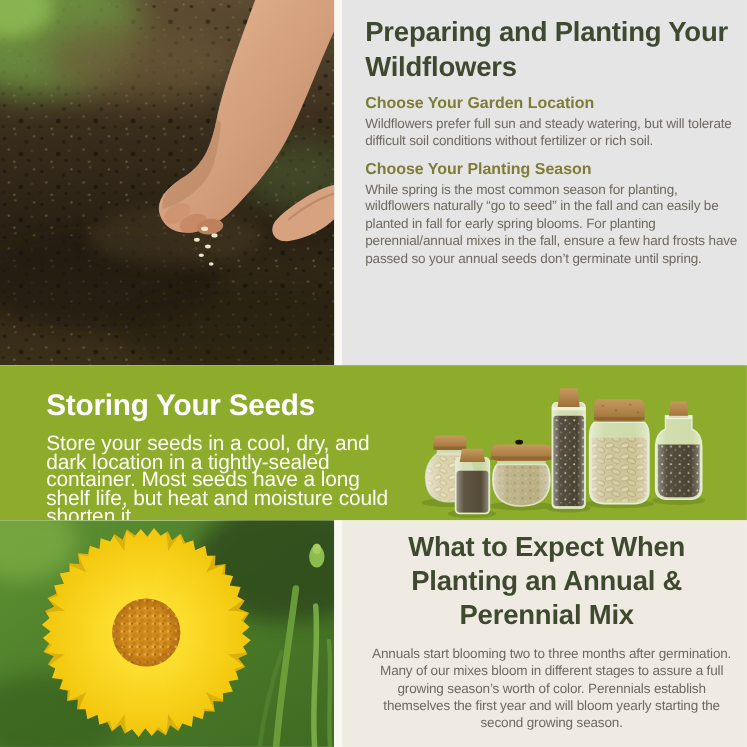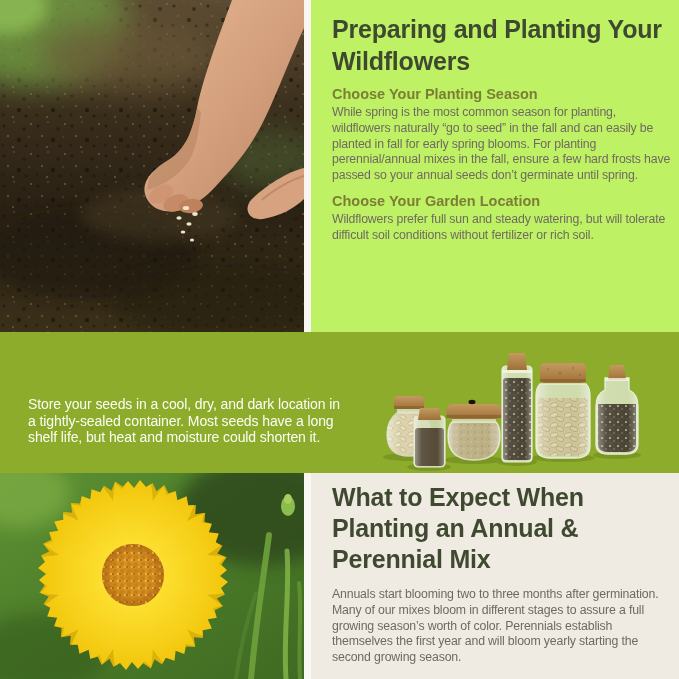--- a/index.html
+++ b/index.html
@@ -4,51 +4,51 @@
 <style>
   html,body{margin:0;padding:0;background:#fff;}
   .canvas{
     position:relative;width:679px;height:679px;overflow:hidden;background:#fff;
     font-family:"Liberation Sans","DejaVu Sans",sans-serif;
   }
   
   .photo-top{position:absolute;left:0;top:0;width:304px;height:332px;overflow:hidden;}
   .gap-top{position:absolute;left:304px;top:0;width:7px;height:332px;background:#f9f7f1;}
   .panel-top{
-    position:absolute;left:311px;top:0;width:368px;height:332px;background:#bef264;
+    position:absolute;left:311px;top:0;width:368px;height:332px;background:#e5e5e5;
     box-sizing:border-box;padding:13px 8px 0 21px;overflow:hidden;
   }
   h1.big{
     margin:0 0 9px 0;max-width:330px;
     font-size:25px;line-height:32px;font-weight:700;letter-spacing:-.2px;color:#3e4930;
   }
   .sub-title{
     margin:9px 0 2px 0;font-size:14.5px;line-height:17px;font-weight:700;color:#7c7d36;
   }
   .body-text{
     margin:0;max-width:347px;font-size:12.3px;line-height:15.8px;
     letter-spacing:-.15px;color:#6f6a61;
   }
   
   .band{position:absolute;left:0;top:332px;width:679px;height:141px;background:#8dac2b;overflow:hidden;}
   .band h2{
     position:absolute;left:42px;top:20px;margin:0;
     font-size:27px;line-height:32px;font-weight:700;color:#ffffff;letter-spacing:-.2px;
   }
   .band p{
-    position:absolute;left:28px;top:64px;margin:0;width:322px;
-    font-size:14px;line-height:16.5px;color:#fdfef5;letter-spacing:-.1px;
+    position:absolute;left:42px;top:64px;margin:0;width:322px;
+    font-size:19px;line-height:16.5px;color:#fdfef5;letter-spacing:-.1px;
   }
   .jars{position:absolute;left:368px;top:0;width:311px;height:141px;}
   
   .photo-bottom{position:absolute;left:0;top:473px;width:304px;height:206px;overflow:hidden;}
   .gap-bottom{position:absolute;left:304px;top:473px;width:7px;height:206px;background:#f9f7f1;}
   .panel-bottom{
     position:absolute;left:311px;top:473px;width:368px;height:206px;background:#f0ebe2;
-    box-sizing:border-box;padding:9px 8px 0 21px;overflow:hidden;
+    box-sizing:border-box;padding:9px 8px 0 21px;overflow:hidden;text-align:center;
   }
   h1.big2{
     margin:0;max-width:330px;
     font-size:25px;line-height:31px;font-weight:700;letter-spacing:-.2px;color:#3e4930;
   }
   .panel-bottom .body-text{margin-top:12px;}
   svg{display:block;}
 </style>
 </head>
 <body>
@@ -122,34 +122,35 @@
       <path d="M 304 176 C 290 180 272 191 262 200" stroke="#b07c5c" stroke-width="2" fill="none" opacity="0.6"></path>
     </svg>
   </div>
 
   <div class="gap-top"></div>
 
   <div class="panel-top">
     <h1 class="big">Preparing and Planting Your Wildflowers</h1>
 
     <div>
+      <div class="sub-title">Choose Your Garden Location</div>
+      <p class="body-text">Wildflowers prefer full sun and steady watering, but will tolerate difficult soil conditions without fertilizer or rich soil.</p>
+    </div>
+
+    <div>
       <div class="sub-title">Choose Your Planting Season</div>
       <p class="body-text">While spring is the most common season for planting, wildflowers naturally “go to seed” in the fall and can easily be planted in fall for early spring blooms. For planting perennial/annual mixes in the fall, ensure a few hard frosts have passed so your annual seeds don’t germinate until spring.</p>
     </div>
 
     <div>
-      <div class="sub-title">Choose Your Garden Location</div>
-      <p class="body-text">Wildflowers prefer full sun and steady watering, but will tolerate difficult soil conditions without fertilizer or rich soil.</p>
     </div>
-
-    <div>
-    </div>
   </div>
 
   <div class="band" style="background: rgb(141, 172, 43);">
+    <h2>Storing Your Seeds</h2>
     <p>Store your seeds in a cool, dry, and dark location in a tightly-sealed container. Most seeds have a long shelf life, but heat and moisture could shorten it.</p>
 
     <div class="jars">
       <svg width="311" height="141" viewBox="0 0 311 141">
         <defs>
           <linearGradient id="corkG" x1="0" y1="0" x2="0" y2="1">
             <stop offset="0" stop-color="#c59a60"></stop>
             <stop offset="1" stop-color="#9d7038"></stop>
           </linearGradient>
           <pattern id="beans" width="13" height="11" patternUnits="userSpaceOnUse">

